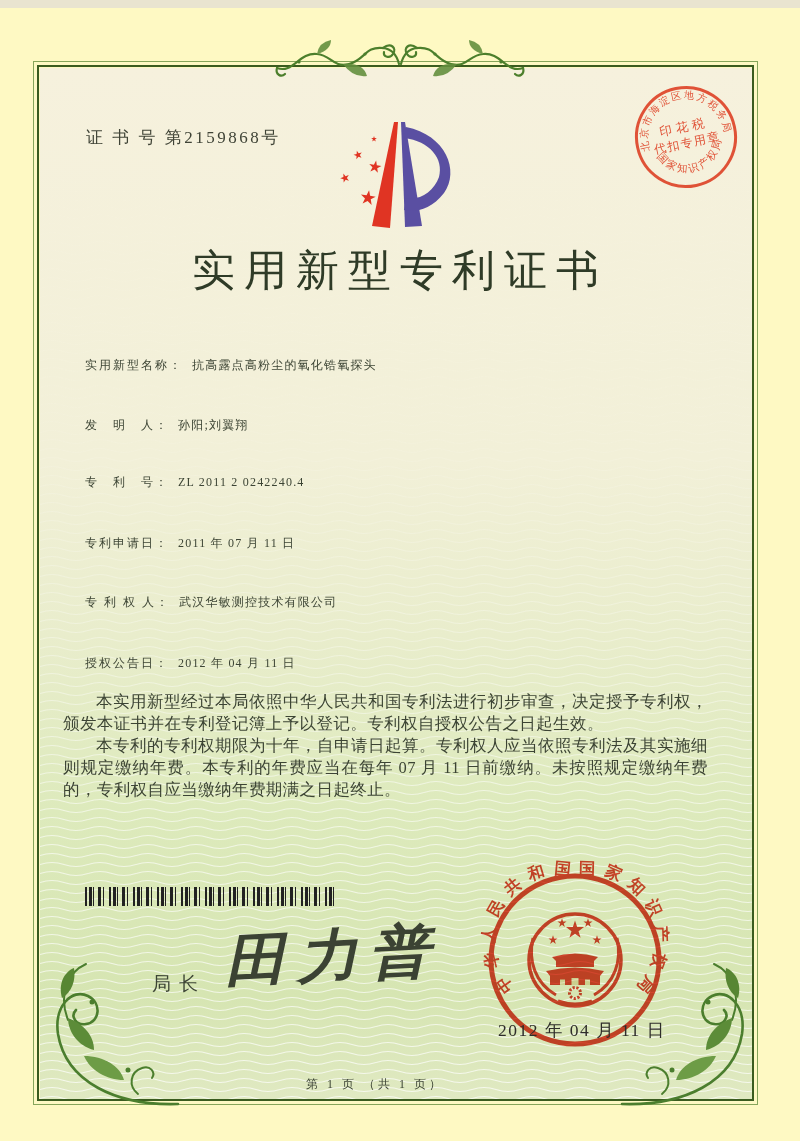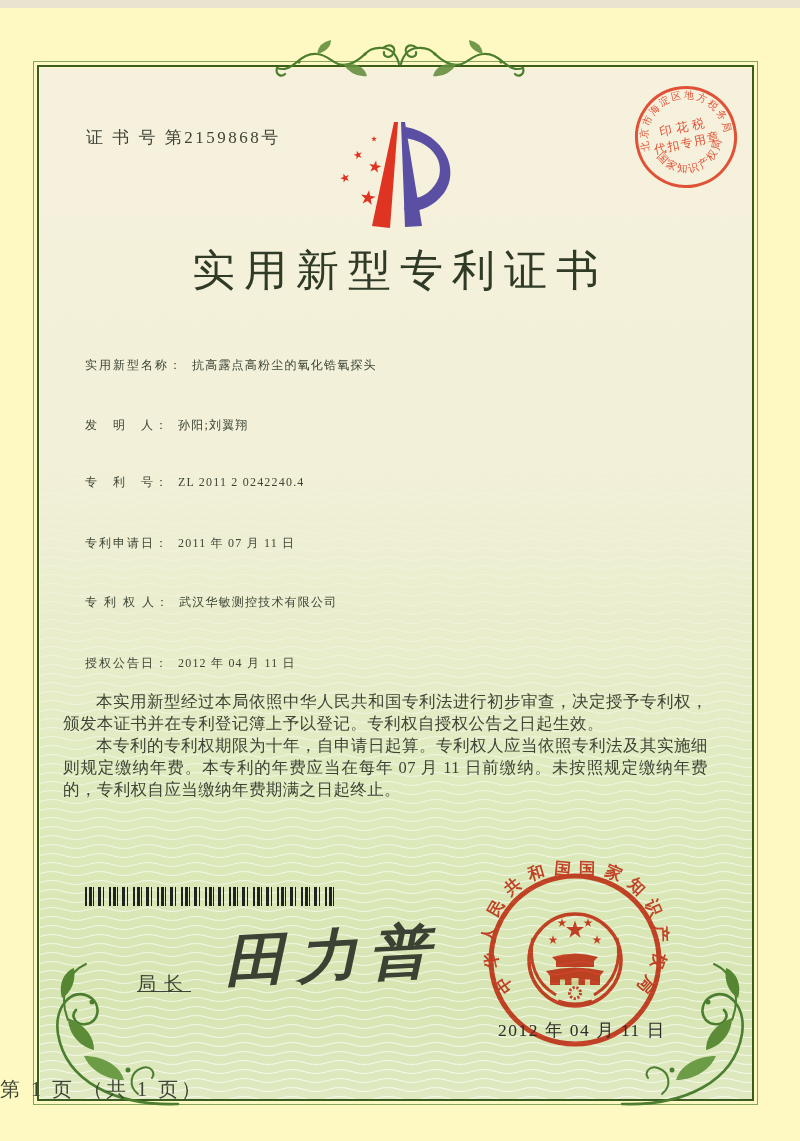--- a/index.html
+++ b/index.html
@@ -25,27 +25,27 @@
          text-align:justify; color:#3c4434; letter-spacing:0.4px;}
   .paras p{margin:0; text-indent:2em;}
   .barcode{left:85px; top:879px; width:252px; height:19px; z-index:3;
     background:repeating-linear-gradient(90deg,
       #222 0 2px, transparent 2px 4px,
       #222 4px 7px, transparent 7px 8px,
       #222 8px 9px, transparent 9px 13px,
       #222 13px 16px, transparent 16px 18px,
       #222 18px 19px, transparent 19px 24px);
   }
-  .sig-role{left:137px; top:963px; font-size:19px; letter-spacing:8px; color:#3c4434; z-index:4;text-decoration:underline;}
+  .sig-role{left:152px; top:963px; font-size:19px; letter-spacing:8px; color:#3c4434; z-index:4;}
   .sig-name{left:222px; top:916px; font-size:57px; font-weight:700; color:#3b4233;
             letter-spacing:10px; transform:rotate(-3deg) scaleX(1.08); transform-origin:left top;
             z-index:4; font-style:italic;}
   .seal-date{left:498px; top:1010px; font-size:17.5px; letter-spacing:1.5px; color:#2e2d2a;
              z-index:6; white-space:nowrap;}
-  .footer{left:0; right:50px; top:1068px; text-align:left; font-size:20px;
+  .footer{left:0; right:50px; top:1068px; text-align:center; font-size:12px;
           letter-spacing:3px; color:#3c4434; z-index:3;}
   .seal-svg{left:470px; top:845px; z-index:5; opacity:.93; mix-blend-mode:multiply;}
   .stamp-svg{left:628px; top:70px; z-index:4; opacity:.92; mix-blend-mode:multiply;}
   .logo-svg{left:328px; top:103px; z-index:3;}
   .orn{z-index:3;}
 </style>
 </head>
 <body>
 
 <div id="page">

